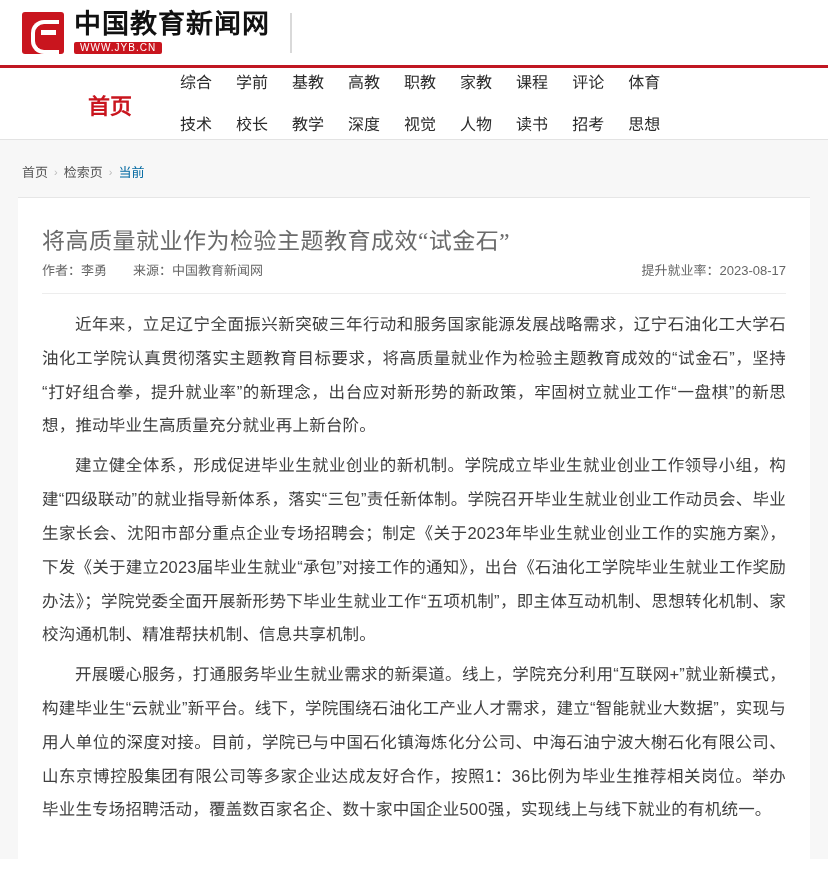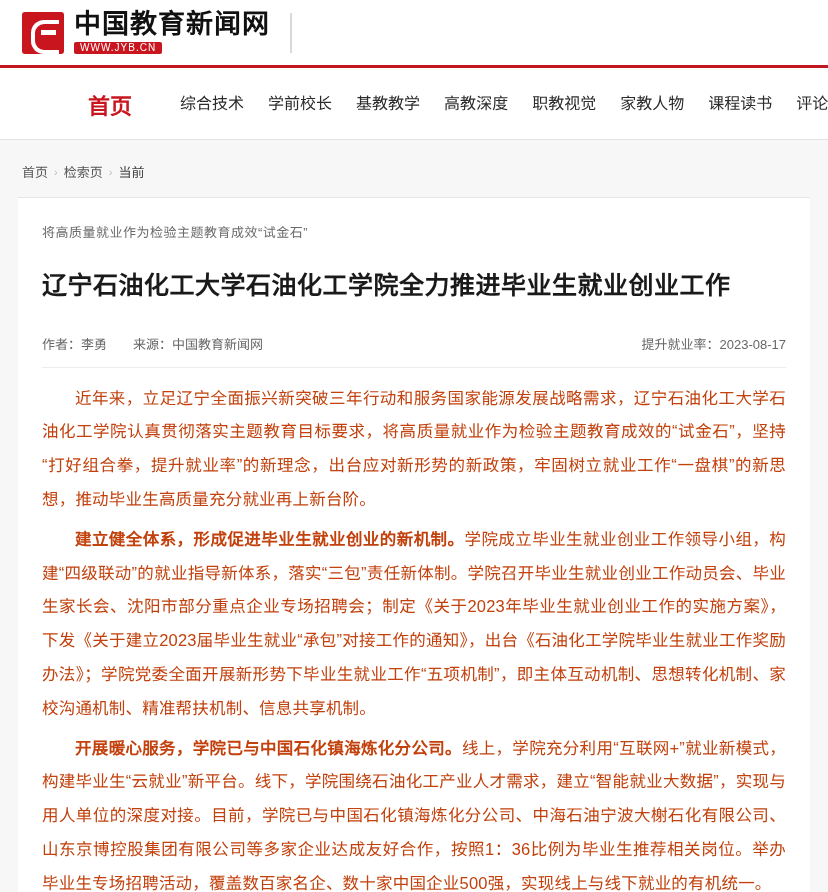--- a/index.html
+++ b/index.html
@@ -111,60 +111,62 @@
     white-space: nowrap;
     cursor: pointer;
   }
   .nav-items {
     display: flex;
     align-items: center;
     gap: 0px;
   }
   .nav-col {
     display: flex;
-    flex-direction: row;
+    flex-direction: column;
     align-items: center;
     justify-content: center;
     font-size: 16px;
     color: #2b2b2b;
     line-height: 1.45;
     padding: 0 12px;
     white-space: nowrap;
     cursor: pointer;
+    gap: 19px;
   }
   .nav-col span { display: block; }
 
   
   .content {
     background: #f7f7f7;
     padding: 0 0 0 0;
   }
   .crumb {
     font-size: 13px;
     color: #555555;
     padding: 22px 0 16px 22px;
     display: flex;
     align-items: center;
     gap: 6px;
   }
   .crumb a { color: #555555; text-decoration: none; cursor: pointer; }
   .crumb .sep { color: #bbbbbb; font-size: 11px; }
-  .crumb .current { color: #404040; }
+  .crumb .current { color: #0369a1; }
 
   .article {
     background: #ffffff;
     margin: 0 18px;
     padding: 8px 24px 26px 24px;
     border-top: 1px solid #e6e6e6;
   }
   .shoulder {
-    font-size: 13px;
+    font-size: 23px;
     color: #6b6b6b;
     padding: 16px 0 4px 0;
     letter-spacing: 0.5px;
+    font-family: Liberation Serif, serif;
   }
   .headline {
     font-size: 25px;
     font-weight: bold;
     color: #1a1a1a;
     line-height: 1.4;
     padding: 6px 0 14px 0;
     letter-spacing: 0.5px;
   }
   .meta {
@@ -175,27 +177,27 @@
     border-bottom: 1px solid #ededed;
     padding-bottom: 14px;
   }
   .meta .left { display: flex; gap: 26px; }
   .meta .right { margin-left: auto; }
 
   .body-text { padding-top: 14px; }
   .body-text p {
     font-size: 16.5px;
     line-height: 2.05;
-    color: #c2410c;
+    color: #404040;
     margin: 0 0 6px 0;
     text-indent: 2em;
     text-align: justify;
     letter-spacing: 0.2px;
   }
-  .body-text p b { font-weight: bold; }
+  .body-text p b { font-weight: normal; }
 </style>
 </head>
 <body>
 
 <div class="page">
 
   <div class="masthead">
     <div class="logo-wrap">
       <div class="logo-mark"></div>
       <div class="logo-text">
@@ -254,38 +256,37 @@
       <a>首页</a>
       <span class="sep">›</span>
       <a>检索页</a>
       <span class="sep">›</span>
       <span class="current">当前</span>
     </div>
 
     <div class="article">
 
       <div class="shoulder">将高质量就业作为检验主题教育成效“试金石”</div>
-      <h1 class="headline">辽宁石油化工大学石油化工学院全力推进毕业生就业创业工作</h1>
 
       <div class="meta">
         <div class="left">
           <div>
             <span>作者：</span><span>李勇</span>
           </div>
           <div>
             <span>来源：</span><span>中国教育新闻网</span>
           </div>
         </div>
         <div class="right">
           <span>提升就业率：</span><span>2023-08-17</span>
         </div>
       </div>
 
       <div class="body-text">
         <p>近年来，立足辽宁全面振兴新突破三年行动和服务国家能源发展战略需求，辽宁石油化工大学石油化工学院认真贯彻落实主题教育目标要求，将高质量就业作为检验主题教育成效的“试金石”，坚持“打好组合拳，提升就业率”的新理念，出台应对新形势的新政策，牢固树立就业工作“一盘棋”的新思想，推动毕业生高质量充分就业再上新台阶。</p>
         <p><b>建立健全体系，形成促进毕业生就业创业的新机制。</b><span>学院成立毕业生就业创业工作领导小组，构建“四级联动”的就业指导新体系，落实“三包”责任新体制。学院召开毕业生就业创业工作动员会、毕业生家长会、沈阳市部分重点企业专场招聘会；制定《关于2023年毕业生就业创业工作的实施方案》，下发《关于建立2023届毕业生就业“承包”对接工作的通知》，出台《石油化工学院毕业生就业工作奖励办法》；学院党委全面开展新形势下毕业生就业工作“五项机制”，即主体互动机制、思想转化机制、家校沟通机制、精准帮扶机制、信息共享机制。</span></p>
-        <p><b>开展暖心服务，学院已与中国石化镇海炼化分公司。</b><span>线上，学院充分利用“互联网+”就业新模式，构建毕业生“云就业”新平台。线下，学院围绕石油化工产业人才需求，建立“智能就业大数据”，实现与用人单位的深度对接。目前，学院已与中国石化镇海炼化分公司、中海石油宁波大榭石化有限公司、山东京博控股集团有限公司等多家企业达成友好合作，按照1：36比例为毕业生推荐相关岗位。举办毕业生专场招聘活动，覆盖数百家名企、数十家中国企业500强，实现线上与线下就业的有机统一。</span></p>
+        <p><b>开展暖心服务，打通服务毕业生就业需求的新渠道。</b><span>线上，学院充分利用“互联网+”就业新模式，构建毕业生“云就业”新平台。线下，学院围绕石油化工产业人才需求，建立“智能就业大数据”，实现与用人单位的深度对接。目前，学院已与中国石化镇海炼化分公司、中海石油宁波大榭石化有限公司、山东京博控股集团有限公司等多家企业达成友好合作，按照1：36比例为毕业生推荐相关岗位。举办毕业生专场招聘活动，覆盖数百家名企、数十家中国企业500强，实现线上与线下就业的有机统一。</span></p>
       </div>
 
     </div>
   </div>
 
 </div>
 
 </body></html>

